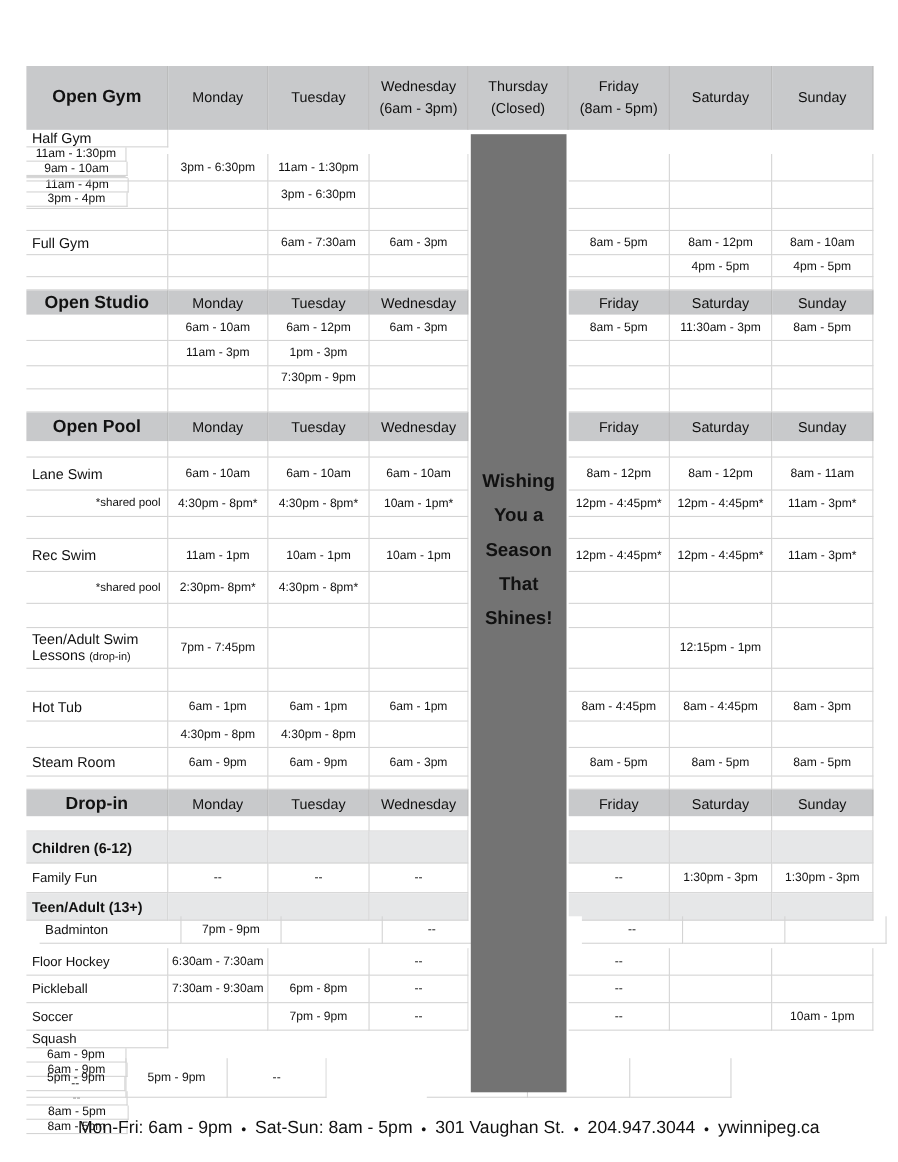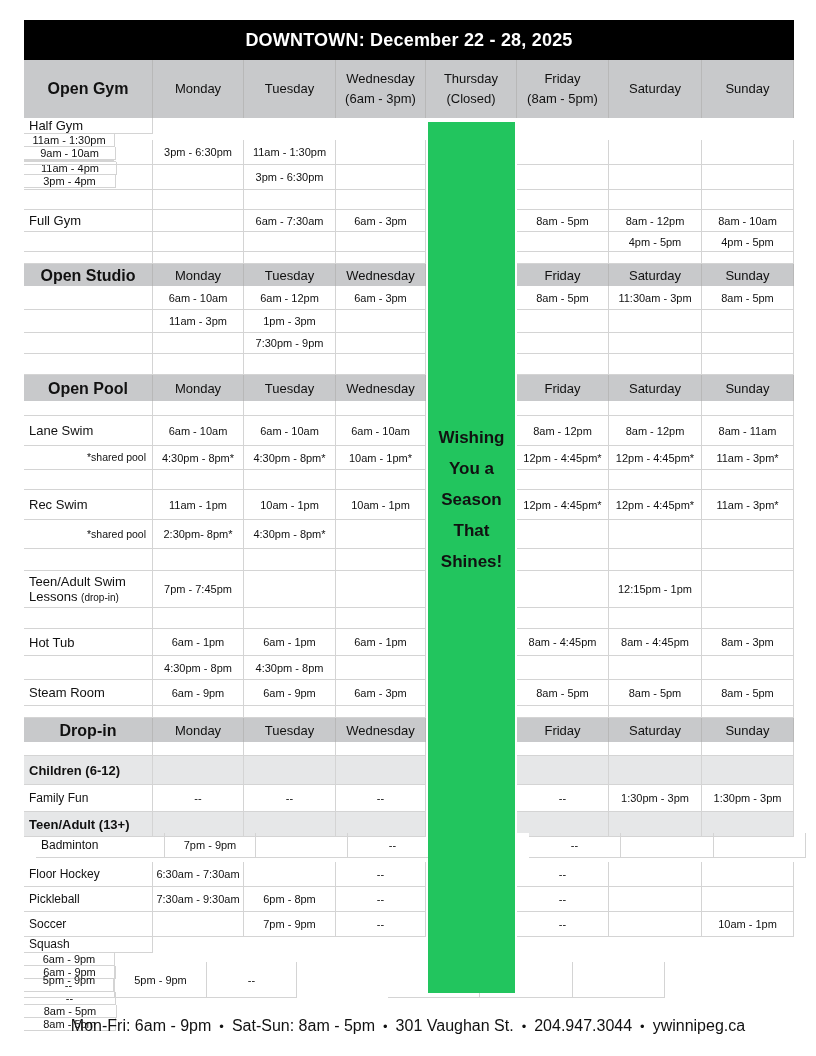--- a/index.html
+++ b/index.html
@@ -14,31 +14,30 @@
   .c1 { width:91px; } .c2 { width:92px; } .c3 { width:90px; } .c4 { width:91px; } .c5 { width:92px; } .c6 { width:93px; } .c7 { width:92px; }
   .hdr .cell { background:#c8c9cb; font-size:13px; color:#111; border-right:1px solid #b8b8b8; border-bottom:none; }
   .hdr .c0 { justify-content:center; padding-left:0; font-weight:bold; font-size:16px; }
   .hdr.top .cell { line-height:20px; white-space:normal; }
   .hdr .c4.blank { background:#fff; border:none; }
   .sub .cell { background:#e6e7e8; }
   .sub .c0 { font-weight:bold; font-size:13px; }
   .sub .c4 { background:#fff; }
   .shared { justify-content:flex-end !important; padding-right:6px; font-size:10.5px !important; }
   .note { font-size:10px; }
-  .closed-box { position:absolute; left:428px; top:122px; width:87px; height:871px; background:#22c55e; display:flex; flex-direction:column; align-items:center; justify-content:flex-start; padding-top:300px; box-sizing:border-box; }
+  .closed-box { position:absolute; left:428px; top:122px; width:87px; height:871px; background:#737373; display:flex; flex-direction:column; align-items:center; justify-content:flex-start; padding-top:300px; box-sizing:border-box; }
   .closed-box span { font-weight:bold; font-size:17px; line-height:31px; color:#111; }
   .footer { position:absolute; left:0; top:1012px; width:816px; height:28px; display:flex; align-items:center; justify-content:center; font-size:16px; color:#111; gap:8px; }
   .footer .dot { font-size:13px; }
   .thu-blank { background:#fff; border:none !important; }
 </style>
 </head>
 <body>
 
 <div class="page">
-  <div class="title-bar">DOWNTOWN: December 22 - 28, 2025</div>
 
   <div class="grid" id="grid">
 
     <div class="row hdr top" style="top:0;height:58px;">
       <div class="cell c0">Open Gym</div>
       <div class="cell c1">Monday</div>
       <div class="cell c2">Tuesday</div>
       <div class="cell c3">
           <div>
             <div>Wednesday</div>

